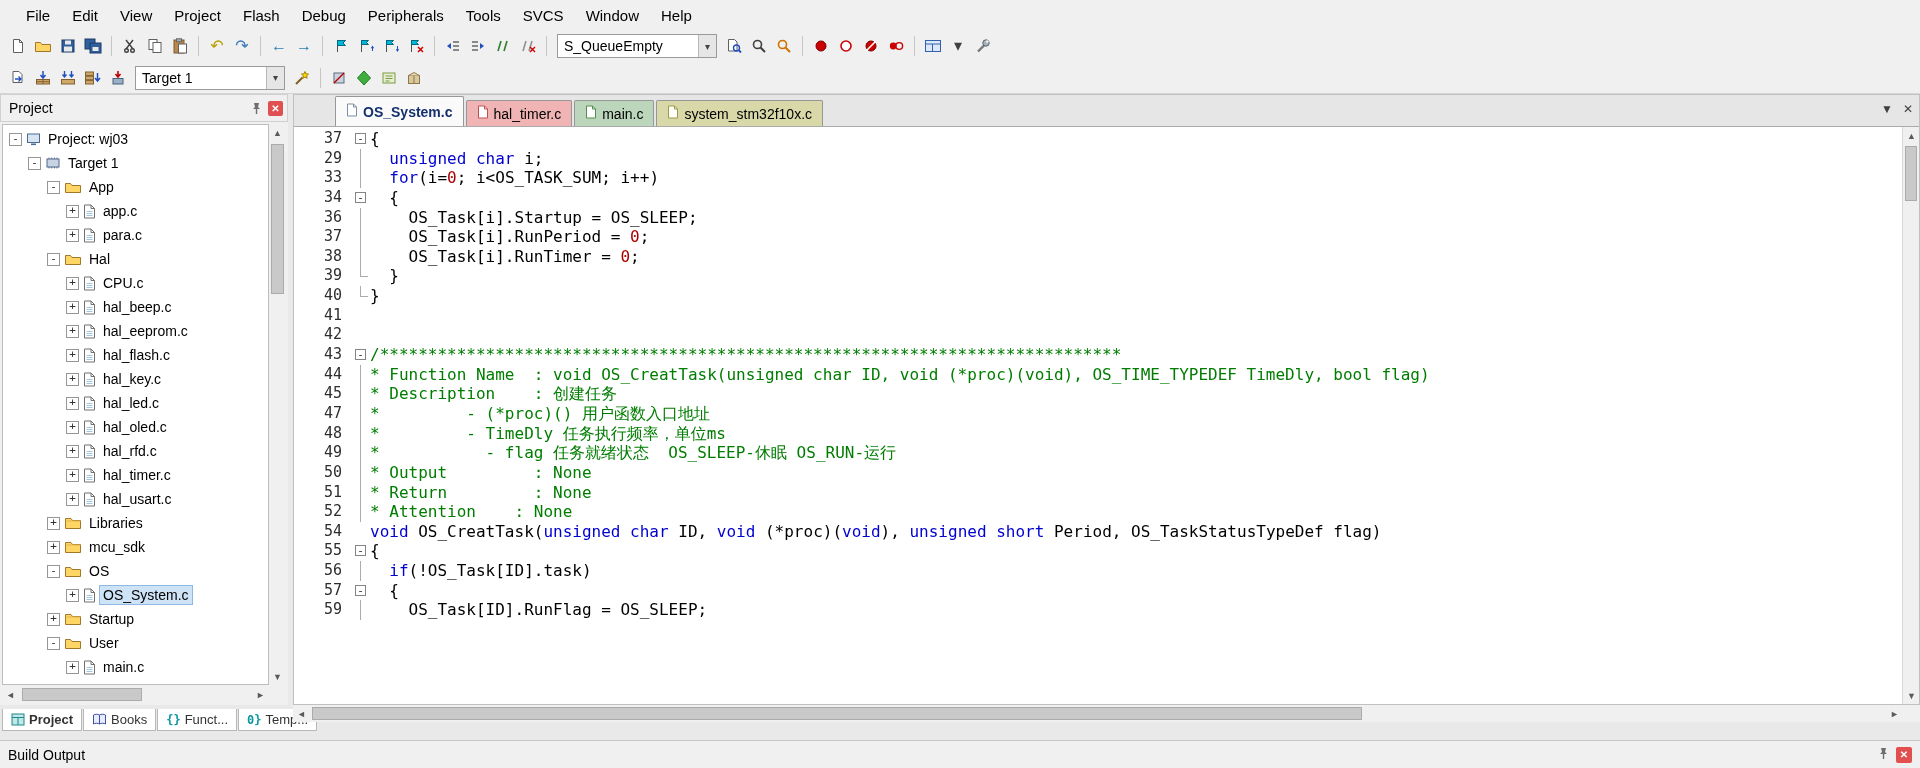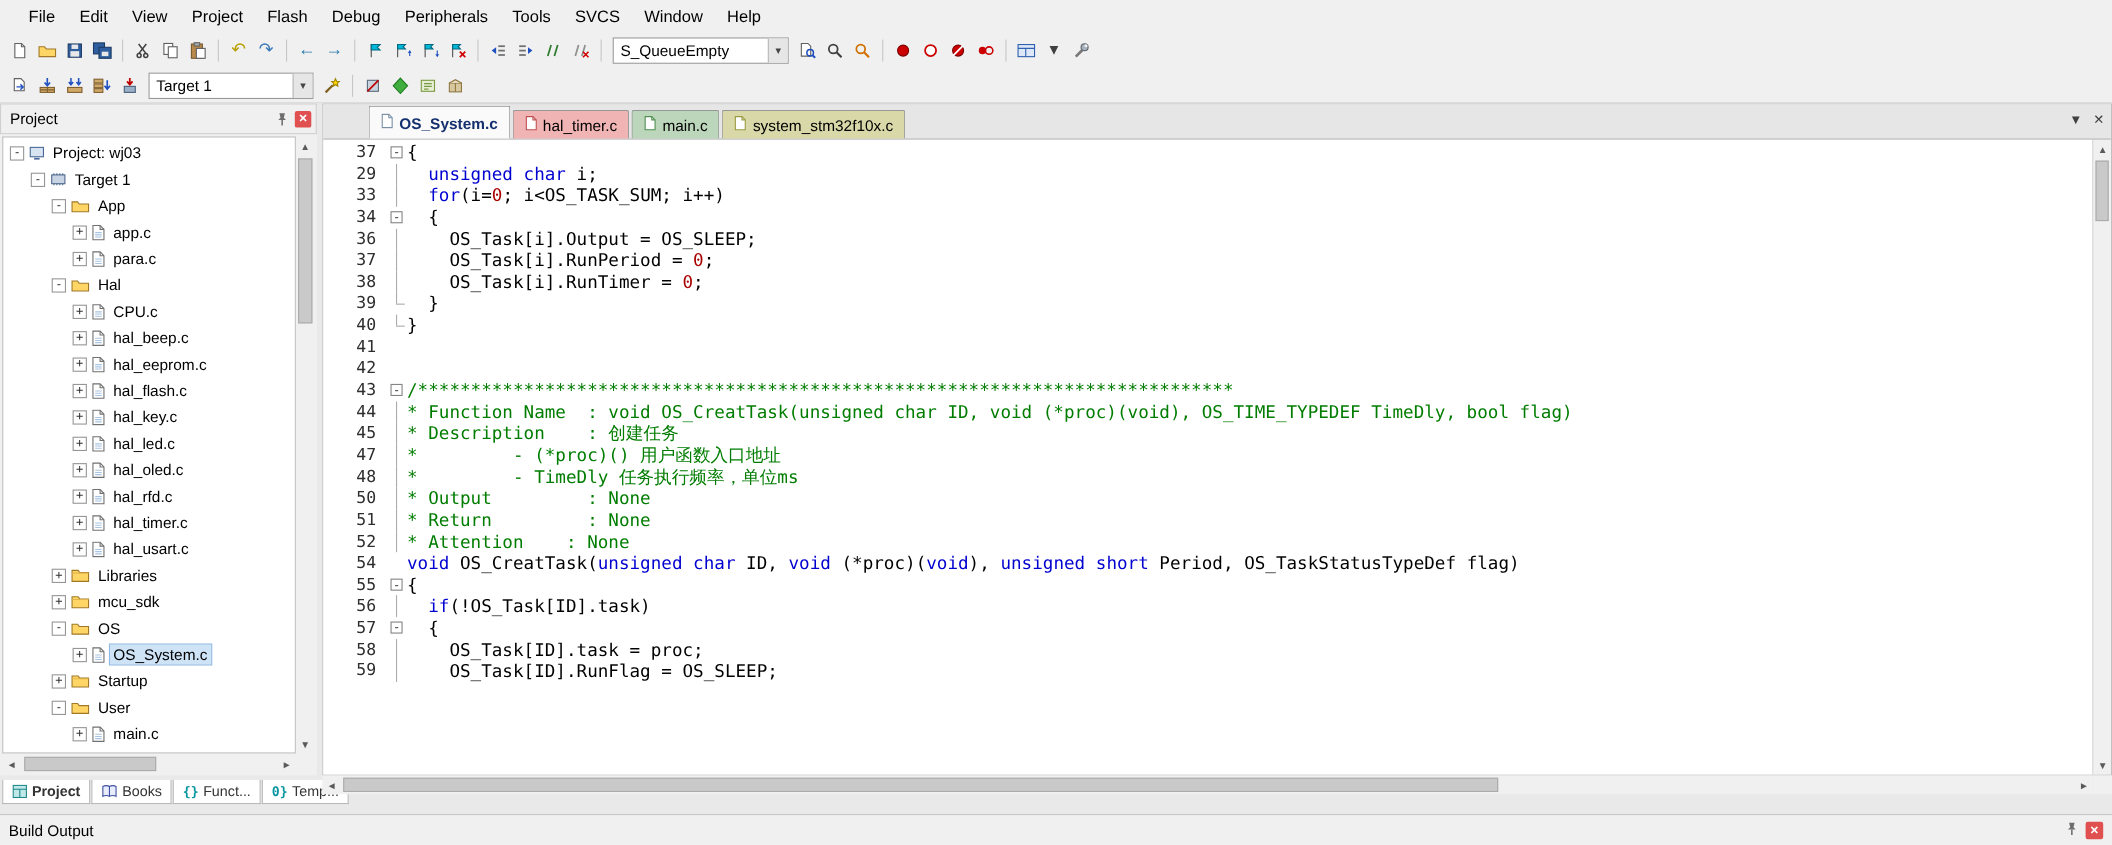--- a/index.html
+++ b/index.html
@@ -708,21 +708,21 @@
         <div class="crow">
           <span class="ln">34</span>
           <span class="fold f-open">
             <span class="fbox">-</span>
           </span>
           <span class="codeline"><span class="c-p">  {</span></span>
         </div>
         <div class="crow">
           <span class="ln">36</span>
           <span class="fold f-line"></span>
-          <span class="codeline"><span class="c-p">    OS_Task[i].Output = OS_SLEEP;</span></span>
+          <span class="codeline"><span class="c-p">    OS_Task[i].Startup = OS_SLEEP;</span></span>
         </div>
         <div class="crow">
           <span class="ln">37</span>
           <span class="fold f-line"></span>
           <span class="codeline"><span class="c-p">    OS_Task[i].RunPeriod = </span><span class="c-n">0</span><span class="c-p">;</span></span>
         </div>
         <div class="crow">
           <span class="ln">38</span>
           <span class="fold f-line"></span>
           <span class="codeline"><span class="c-p">    OS_Task[i].RunTimer = </span><span class="c-n">0</span><span class="c-p">;</span></span>
@@ -768,20 +768,25 @@
           <span class="ln">47</span>
           <span class="fold f-line"></span>
           <span class="codeline"><span class="c-c">*         - (*proc)() 用户函数入口地址</span></span>
         </div>
         <div class="crow">
           <span class="ln">48</span>
           <span class="fold f-line"></span>
           <span class="codeline"><span class="c-c">*         - TimeDly 任务执行频率，单位ms</span></span>
         </div>
         <div class="crow">
+          <span class="ln">49</span>
+          <span class="fold f-line"></span>
+          <span class="codeline"><span class="c-c">*           - flag 任务就绪状态  OS_SLEEP-休眠 OS_RUN-运行</span></span>
+        </div>
+        <div class="crow">
           <span class="ln">50</span>
           <span class="fold f-line"></span>
           <span class="codeline"><span class="c-c">* Output         : None</span></span>
         </div>
         <div class="crow">
           <span class="ln">51</span>
           <span class="fold f-line"></span>
           <span class="codeline"><span class="c-c">* Return         : None</span></span>
         </div>
         <div class="crow">
@@ -805,25 +810,20 @@
           <span class="ln">56</span>
           <span class="fold f-line"></span>
           <span class="codeline"><span class="c-p">  </span><span class="c-k">if</span><span class="c-p">(!OS_Task[ID].task)</span></span>
         </div>
         <div class="crow">
           <span class="ln">57</span>
           <span class="fold f-open">
             <span class="fbox">-</span>
           </span>
           <span class="codeline"><span class="c-p">  {</span></span>
-        </div>
-        <div class="crow">
-          <span class="ln">58</span>
-          <span class="fold f-line"></span>
-          <span class="codeline"><span class="c-p">    OS_Task[ID].task = proc;</span></span>
         </div>
         <div class="crow">
           <span class="ln">59</span>
           <span class="fold f-line"></span>
           <span class="codeline"><span class="c-p">    OS_Task[ID].RunFlag = OS_SLEEP;</span></span>
         </div>
       </div>
     <div class="evscroll sb">
       <span class="sbarr" style="top:0;left:0;">▲</span>
       <div class="sbthumb" style="left:2px;right:2px;top:19px;height:55px;"></div>

